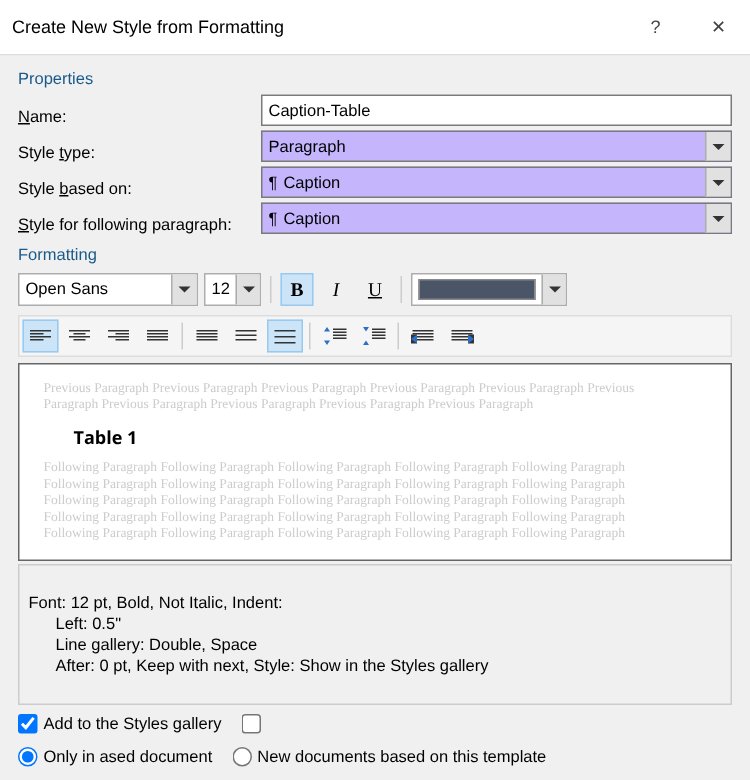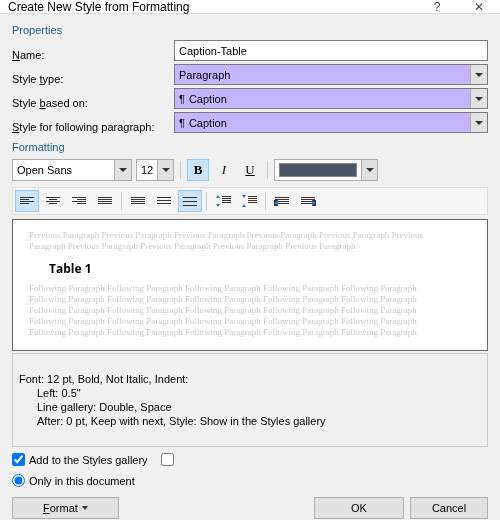--- a/index.html
+++ b/index.html
@@ -8,21 +8,21 @@
     font-family: "Segoe UI", Tahoma, sans-serif;
     font-size: 11px;
     background: #f0f0f0;
     width: 500px;
     height: 520px;
     overflow: hidden;
     color: #000;
   }
   .titlebar {
     background: #fff;
-    height: 14px;
+    height: 37px;
     display: flex;
     align-items: center;
     padding: 0 0 0 8px;
     border-bottom: 1px solid #ddd;
   }
   .titlebar .title { flex: 1; font-size: 12px; }
   .titlebar .tbtn {
     width: 42px;
     height: 30px;
     display: flex;
@@ -502,21 +502,25 @@
       <input type="checkbox" checked="" style="">
       <span>Add to the Styles gallery</span>
     </label>
     <label class="chk">
       <input type="checkbox" style="">
     </label>
   </div>
   <div class="checks">
     <label class="rad">
       <input type="radio" name="scope" checked="" style="">
-      <span>Only in this document</span>
+      <span>Only in ased document</span>
+    </label>
+    <label class="rad">
+      <input type="radio" name="scope" style="">
+      <span>New documents based on this template</span>
     </label>
   </div>
 
   <div class="footer">
     <button class="btn">
       <span><span style="text-decoration:underline">F</span><span>ormat</span></span>
       <div class="tri"></div>
     </button>
     <div class="spacer"></div>
     <button class="btn" style="width:90px">OK</button>

